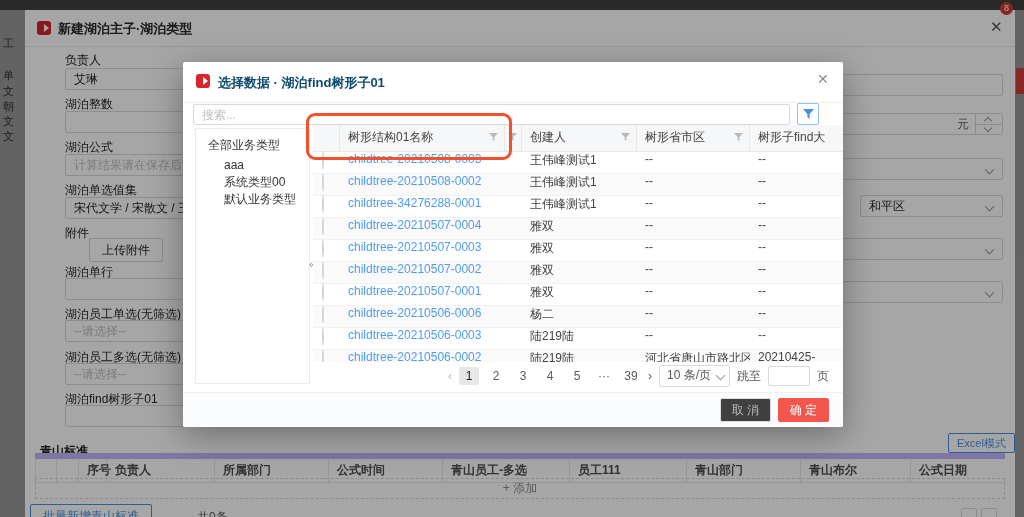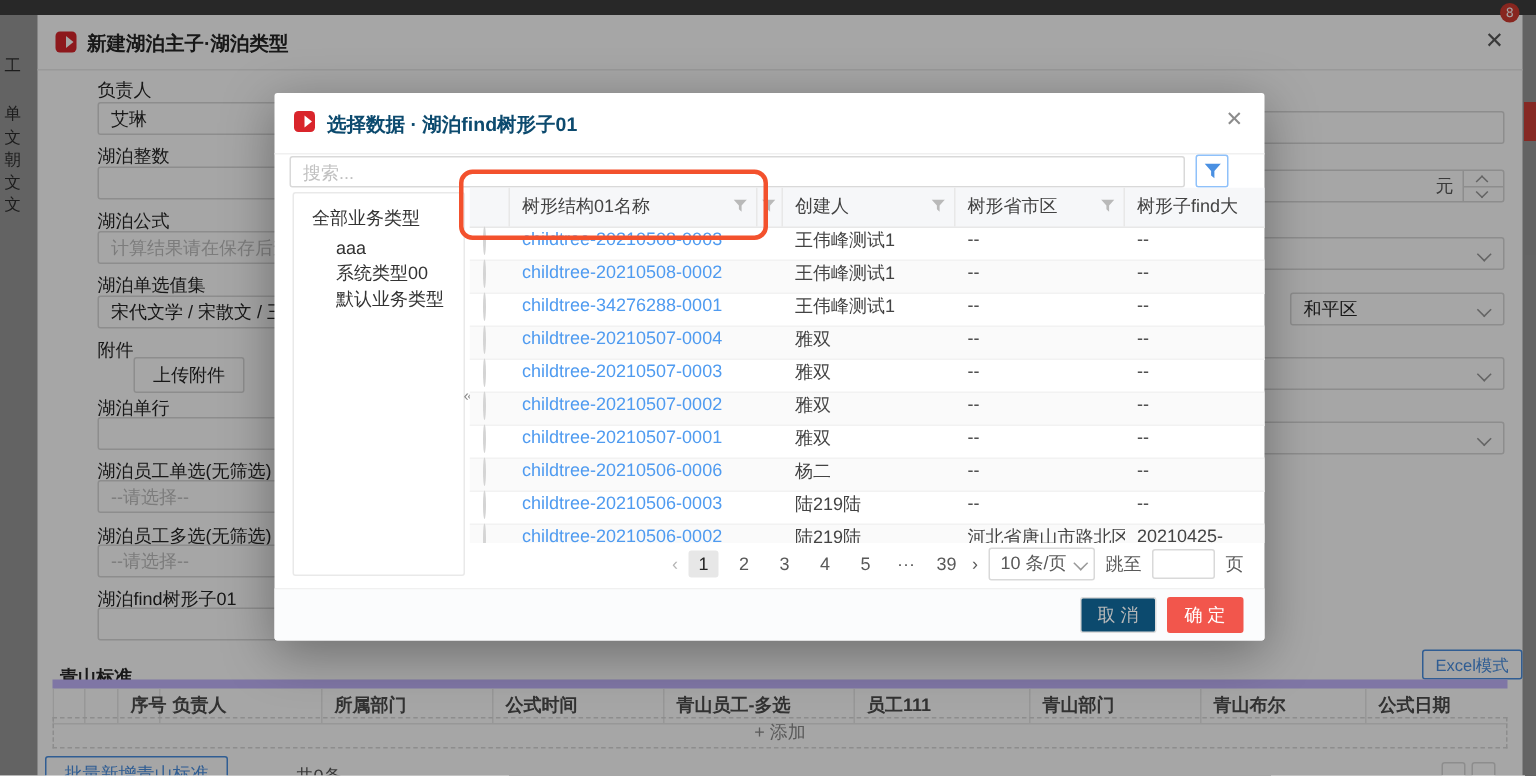--- a/index.html
+++ b/index.html
@@ -99,21 +99,21 @@
   .m-pag .p{min-width:16px;height:18px;line-height:18px;text-align:center;cursor:pointer;border-radius:2px;padding:0 2px;}
   .m-pag .p.active{background:#e7e7e7;color:#262626;}
   .m-pag .arrow{color:#b5b5b5;cursor:pointer;}
   .sizesel{height:20px;border:1px solid #d9d9d9;border-radius:2px;line-height:18px;padding:0 18px 0 7px;
       position:relative;cursor:pointer;}
   .sizesel .caret{right:5px;top:6px;}
   .jumpinput{width:42px;height:20px;border:1px solid #d9d9d9;border-radius:2px;box-sizing:border-box;}
   .m-footer{position:absolute;left:0;bottom:0;width:660px;height:34px;border-top:1px solid #f0f0f0;
       background:#fbfcfd;border-radius:0 0 2px 2px;}
   .btn-cancel{position:absolute;right:72px;top:5px;height:24px;padding:0 11px;font-size:12px;color:#b9b9b9;
-      background:#0c4a6e;border:1px solid #dcdcdc;border-radius:2px;cursor:not-allowed;}
+      background:#404040;border:1px solid #dcdcdc;border-radius:2px;cursor:not-allowed;}
   .btn-ok{position:absolute;right:14px;top:5px;height:24px;padding:0 11px;font-size:12px;color:#fff;
       background:#f2564c;border:1px solid #f2564c;border-radius:2px;cursor:pointer;}
   
   .annotation{position:absolute;left:306px;top:113px;width:200px;height:41px;border:3px solid #f3512d;
       border-radius:9px;z-index:30;pointer-events:none;}
 </style>
 </head>
 <body>
 
 <div id="root">

